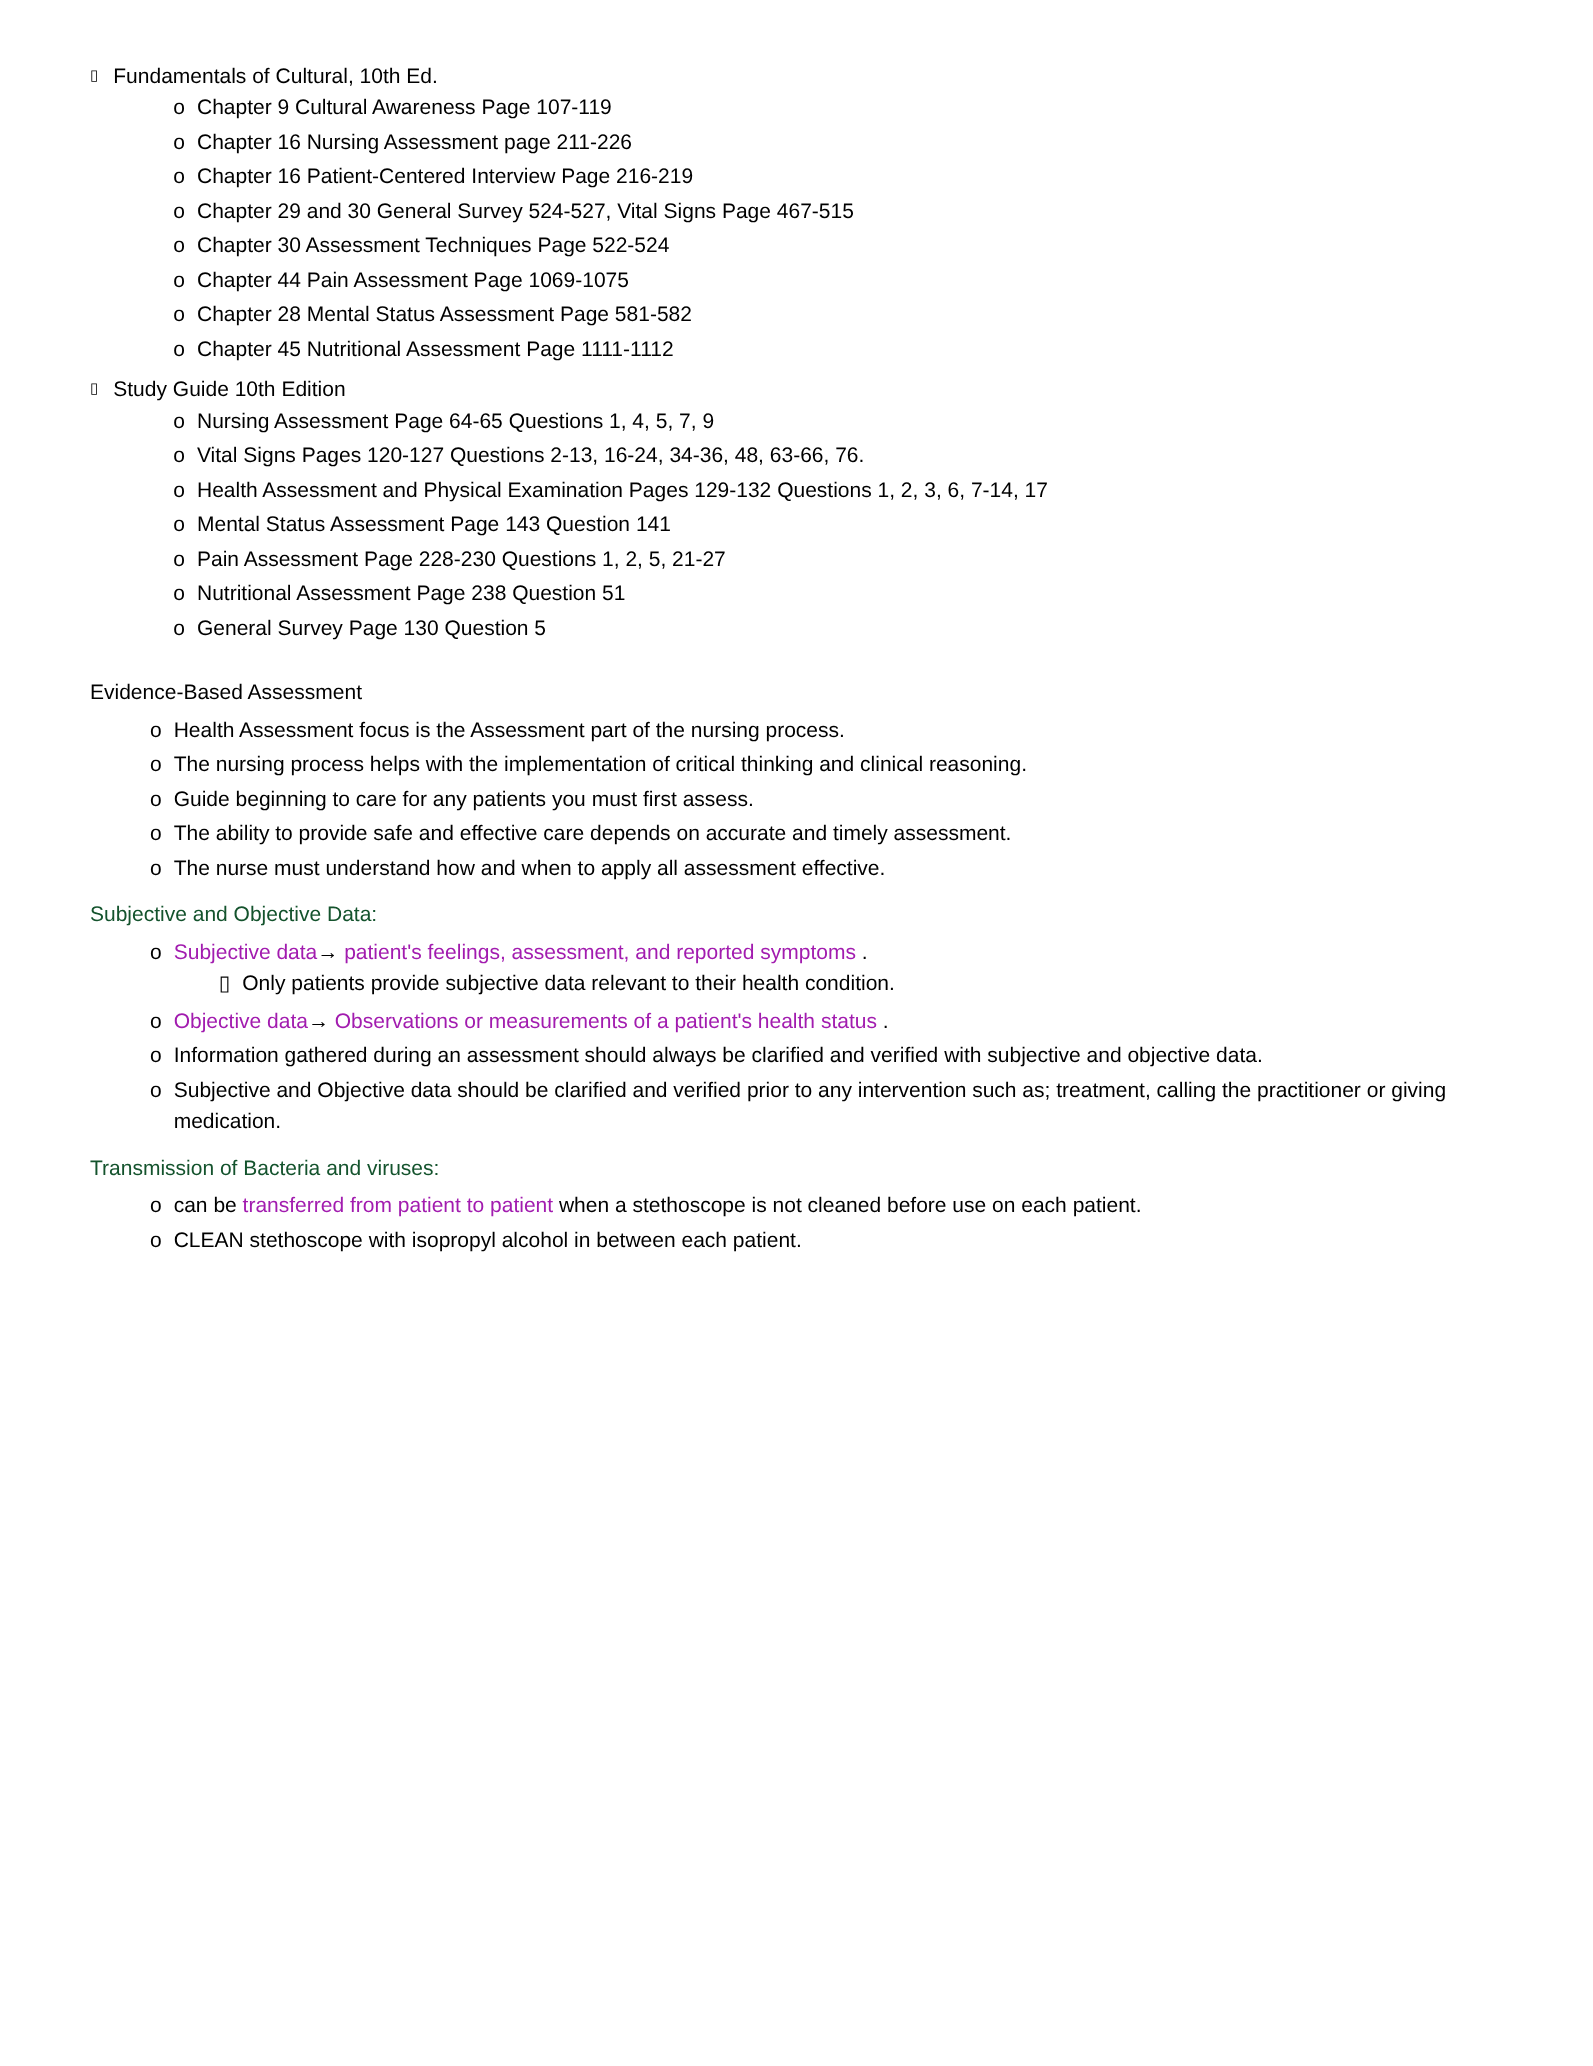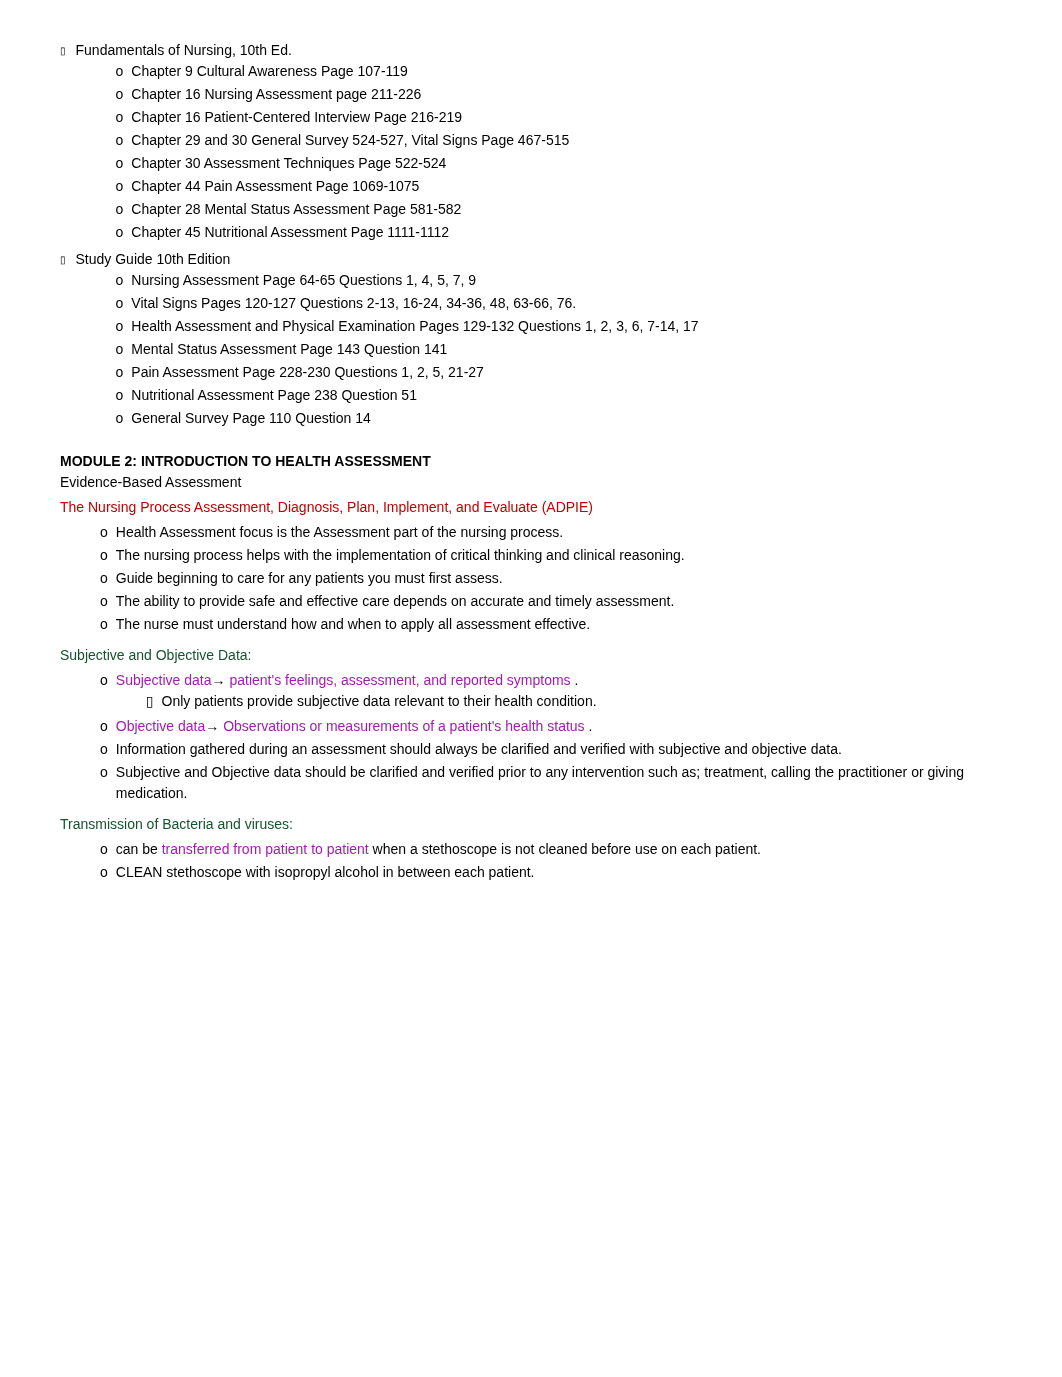--- a/index.html
+++ b/index.html
@@ -106,21 +106,21 @@
     }
   </style>
 </head>
 <body>
 
 <ul class="top-level-list">
 
   <li class="top-level-item">
     <span class="bullet-square">▯</span>
     <div>
-      <span>Fundamentals of Nursing,  10th Ed.</span>
+      <span>Fundamentals of Cultural,  10th Ed.</span>
       <ul class="sub-list">
         <li class="sub-item">
           <span class="sub-bullet">o</span>
           <span class="sub-content">Chapter 9 Cultural Awareness Page 107-119</span>
         </li>
         <li class="sub-item">
           <span class="sub-bullet">o</span>
           <span class="sub-content">Chapter 16 Nursing Assessment page 211-226</span>
         </li>
         <li class="sub-item">
@@ -175,35 +175,33 @@
         <li class="sub-item">
           <span class="sub-bullet">o</span>
           <span class="sub-content">Pain Assessment Page 228-230 Questions 1, 2, 5, 21-27</span>
         </li>
         <li class="sub-item">
           <span class="sub-bullet">o</span>
           <span class="sub-content">Nutritional Assessment Page 238 Question 51</span>
         </li>
         <li class="sub-item">
           <span class="sub-bullet">o</span>
-          <span class="sub-content">General Survey Page 110 Question 14</span>
+          <span class="sub-content">General Survey Page 130 Question 5</span>
         </li>
       </ul>
     </div>
   </li>
 
 </ul>
 
 <div class="module-divider"></div>
 
 <div>
 
-  <p class="module-heading">MODULE 2: INTRODUCTION TO HEALTH ASSESSMENT</p>
   <p class="evidence-heading">Evidence-Based Assessment</p>
-  <p class="red-heading">The Nursing Process Assessment, Diagnosis, Plan, Implement, and Evaluate (ADPIE)</p>
 
   <ul class="sub-list">
     <li class="sub-item">
       <span class="sub-bullet">o</span>
       <span class="sub-content">Health Assessment focus is the Assessment part of the nursing process.</span>
     </li>
     <li class="sub-item">
       <span class="sub-bullet">o</span>
       <span class="sub-content">The nursing process helps with the implementation of critical thinking and clinical reasoning.</span>
     </li>

